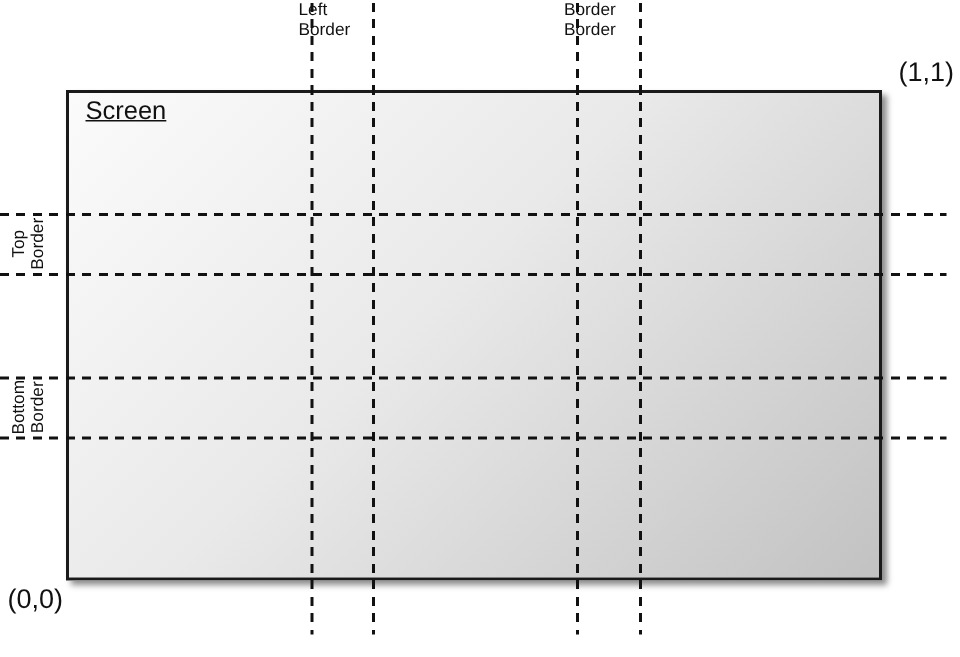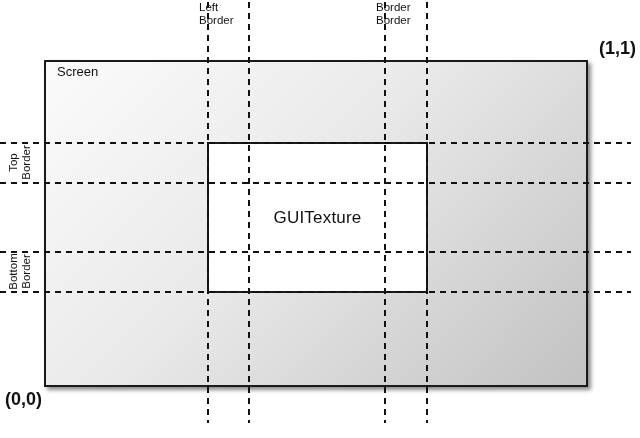--- a/index.html
+++ b/index.html
@@ -25,53 +25,50 @@
     position:absolute;top:2px;width:2px;height:421px;z-index:3;
     background:repeating-linear-gradient(to bottom,#111 0 6px,transparent 6px 11px);
   }
   .v1{left:207px}.v2{left:248px}.v3{left:384px}.v4{left:426px}
   .hline{
     position:absolute;left:0;width:631px;height:2px;z-index:3;
     background:repeating-linear-gradient(to right,#111 0 6px,transparent 6px 11px);
   }
   .h1{top:142px}.h2{top:182px}.h3{top:251px}.h4{top:291px}
   .screen-label{
-    position:absolute;left:57px;top:64px;font-size:13px;z-index:4;
+    position:absolute;left:57px;top:64px;font-size:17px;z-index:4;text-decoration:underline;
   }
   .top-label{
     position:absolute;top:1px;width:60px;
     font-size:11.5px;line-height:12.5px;z-index:4;
   }
   .top-label.left{left:199px}
   .top-label.right{left:376px}
   .rot-label{
     position:absolute;left:1px;width:36px;height:40px;z-index:4;
     display:flex;align-items:center;justify-content:center;
   }
   .rot-label.topb{top:142px}
   .rot-label.botb{top:251px}
   .rot-inner{
     transform:rotate(-90deg);text-align:center;
     font-size:11.5px;line-height:12.5px;white-space:nowrap;
   }
   .lbl-line{display:block;}
-  .coord{position:absolute;font-size:18px;z-index:4;font-weight:bold;}
+  .coord{position:absolute;font-size:18px;z-index:4;}
   .coord.origin{left:5px;top:389px;text-align:right;}
   .coord.topright{right:4px;top:38px;}
 </style>
 </head>
 <body>
 
 <div class="stage">
 
   <div class="screen-rect"></div>
 
-  <div class="texture-rect">
-    <span class="texture-label">GUITexture</span>
-  </div>
 
   <div class="vline v1"></div>
   <div class="vline v2"></div>
   <div class="vline v3"></div>
   <div class="vline v4"></div>
 
   <div class="hline h1"></div>
   <div class="hline h2"></div>
   <div class="hline h3"></div>
   <div class="hline h4"></div>

